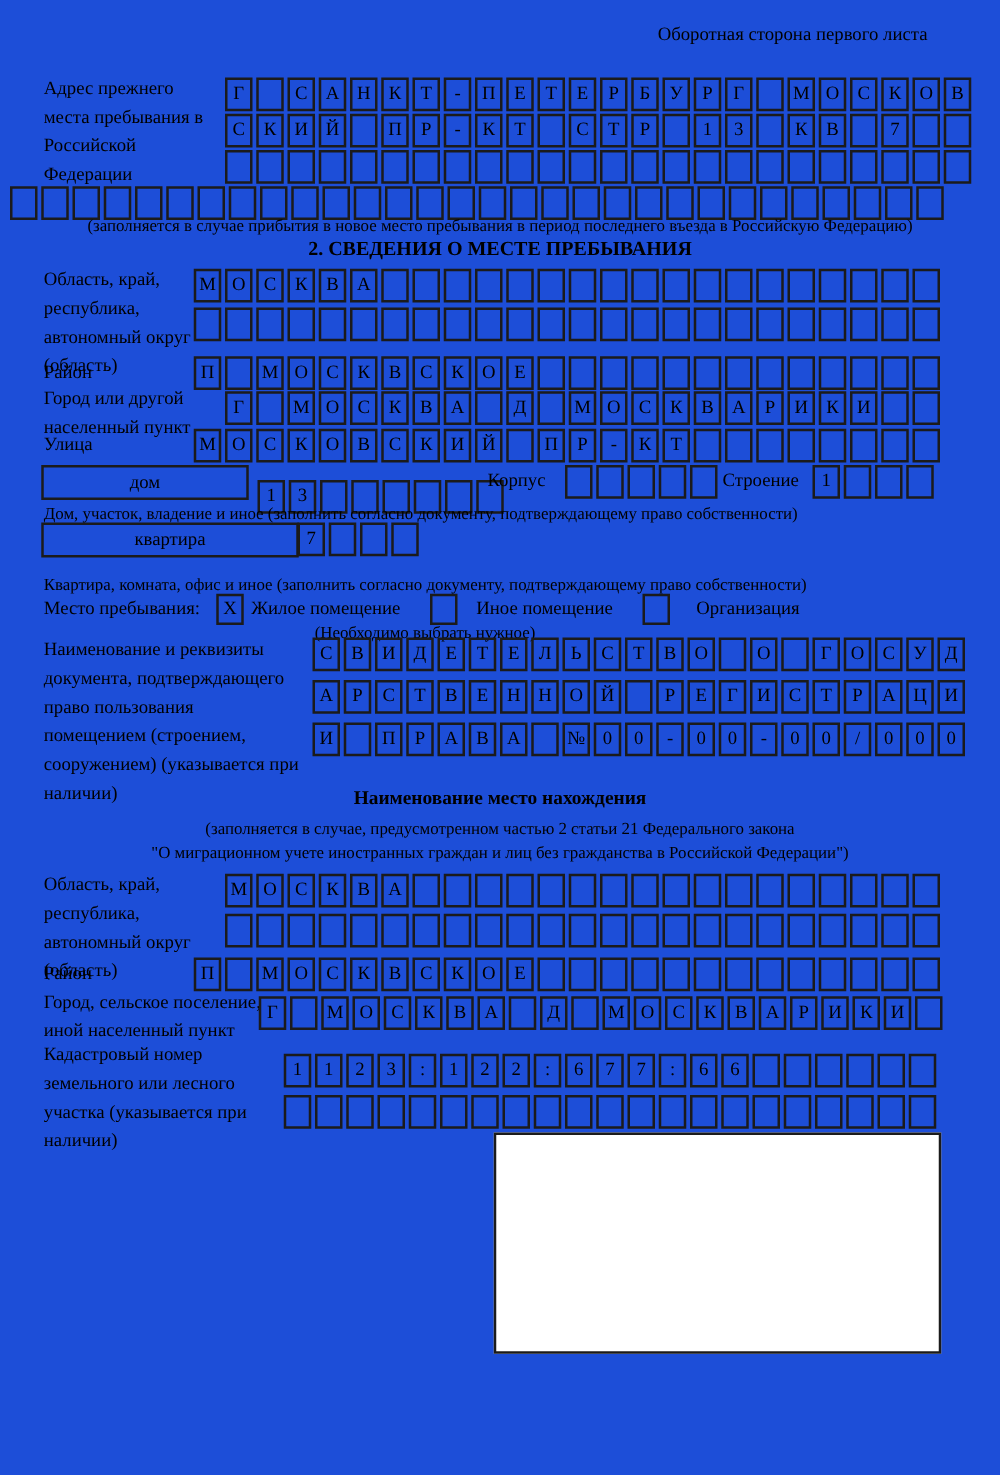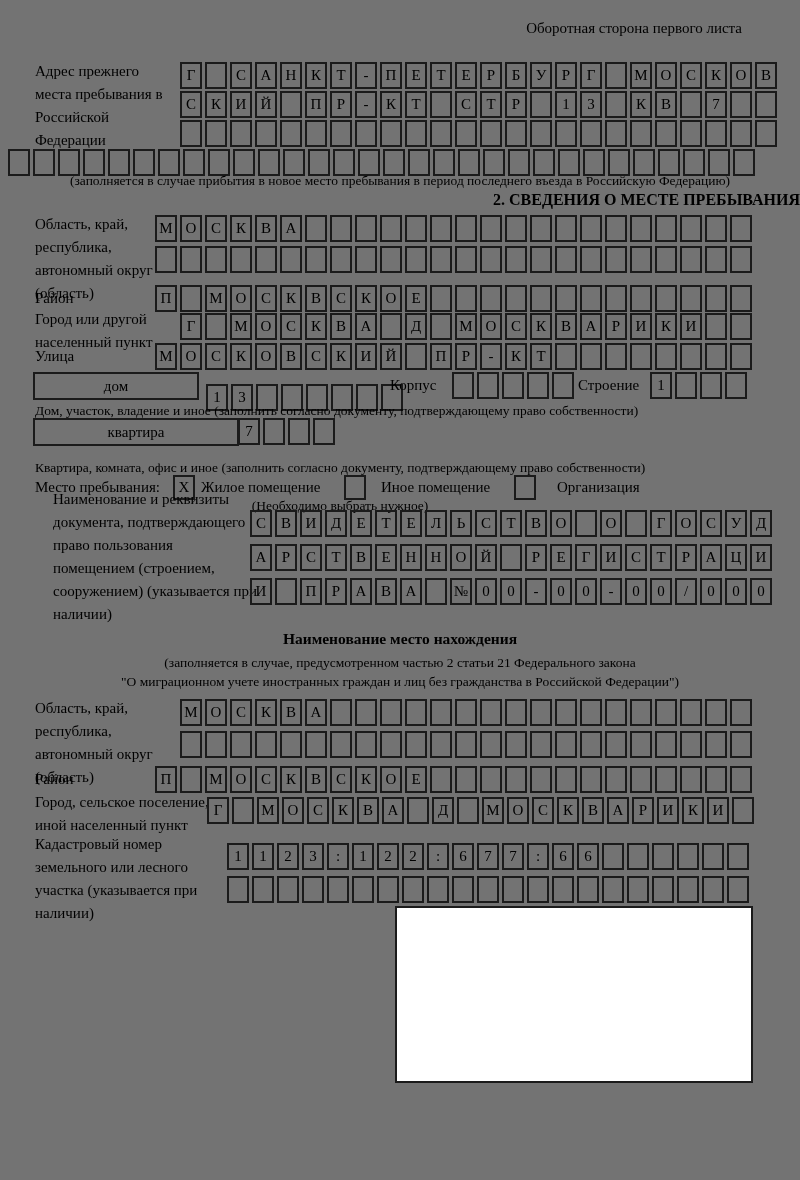--- a/index.html
+++ b/index.html
@@ -1,17 +1,17 @@
 <!DOCTYPE html>
 <html><head>
 <meta charset="utf-8">
 <style>
   html,body{margin:0;padding:0;background:#ffffff;}
   body{width:800px;height:1180px;font-family:"Liberation Serif","DejaVu Serif",serif;color:#000;}
-  #page{position:relative;width:800px;height:1180px;background:#737373;overflow:hidden;}
+  #page{position:relative;width:800px;height:1180px;background:#1d4ed8;overflow:hidden;}
   .hnote{position:absolute;top:20px;right:58px;font-size:15px;}
   .lbl{position:absolute;font-size:15px;line-height:23px;}
   .cap{position:absolute;font-size:13.5px;line-height:17px;}
   .center{left:0;width:800px;text-align:center;}
   .ttl{position:absolute;left:0;width:800px;text-align:center;font-weight:bold;font-size:16px;}
   .row{position:absolute;white-space:nowrap;height:27px;}
   .cell{display:inline-block;box-sizing:border-box;width:22px;height:27px;border:2px solid #1b1b1b;
         margin-right:3px;text-align:center;font-size:15px;line-height:22px;vertical-align:top;}
   .fbox{position:absolute;box-sizing:border-box;height:28px;border:2px solid #1b1b1b;
         text-align:center;font-size:15px;line-height:24px;}
@@ -27,21 +27,21 @@
 
   <div class="hnote">Оборотная сторона первого листа</div>
 
   <div class="lbl" style="left:35px;top:60px;width:140px;">Адрес прежнего места пребывания в Российской Федерации</div>
   <div class="row" style="left:180px;top:62px;"><span class="cell">Г</span><span class="cell"></span><span class="cell">С</span><span class="cell">А</span><span class="cell">Н</span><span class="cell">К</span><span class="cell">Т</span><span class="cell">-</span><span class="cell">П</span><span class="cell">Е</span><span class="cell">Т</span><span class="cell">Е</span><span class="cell">Р</span><span class="cell">Б</span><span class="cell">У</span><span class="cell">Р</span><span class="cell">Г</span><span class="cell"></span><span class="cell">М</span><span class="cell">О</span><span class="cell">С</span><span class="cell">К</span><span class="cell">О</span><span class="cell">В</span></div>
   <div class="row" style="left:180px;top:91px;"><span class="cell">С</span><span class="cell">К</span><span class="cell">И</span><span class="cell">Й</span><span class="cell"></span><span class="cell">П</span><span class="cell">Р</span><span class="cell">-</span><span class="cell">К</span><span class="cell">Т</span><span class="cell"></span><span class="cell">С</span><span class="cell">Т</span><span class="cell">Р</span><span class="cell"></span><span class="cell">1</span><span class="cell">3</span><span class="cell"></span><span class="cell">К</span><span class="cell">В</span><span class="cell"></span><span class="cell">7</span><span class="cell"></span><span class="cell"></span></div>
   <div class="row" style="left:180px;top:120px;"><span class="cell"></span><span class="cell"></span><span class="cell"></span><span class="cell"></span><span class="cell"></span><span class="cell"></span><span class="cell"></span><span class="cell"></span><span class="cell"></span><span class="cell"></span><span class="cell"></span><span class="cell"></span><span class="cell"></span><span class="cell"></span><span class="cell"></span><span class="cell"></span><span class="cell"></span><span class="cell"></span><span class="cell"></span><span class="cell"></span><span class="cell"></span><span class="cell"></span><span class="cell"></span><span class="cell"></span></div>
   <div class="row" style="left:8px;top:149px;"><span class="cell"></span><span class="cell"></span><span class="cell"></span><span class="cell"></span><span class="cell"></span><span class="cell"></span><span class="cell"></span><span class="cell"></span><span class="cell"></span><span class="cell"></span><span class="cell"></span><span class="cell"></span><span class="cell"></span><span class="cell"></span><span class="cell"></span><span class="cell"></span><span class="cell"></span><span class="cell"></span><span class="cell"></span><span class="cell"></span><span class="cell"></span><span class="cell"></span><span class="cell"></span><span class="cell"></span><span class="cell"></span><span class="cell"></span><span class="cell"></span><span class="cell"></span><span class="cell"></span><span class="cell"></span></div>
   <div class="cap center" style="top:172px;">(заполняется в случае прибытия в новое место пребывания в период последнего въезда в Российскую Федерацию)</div>
 
-  <div class="ttl" style="top:191px;text-align:right;">2. СВЕДЕНИЯ О МЕСТЕ ПРЕБЫВАНИЯ</div>
+  <div class="ttl" style="top:191px;">2. СВЕДЕНИЯ О МЕСТЕ ПРЕБЫВАНИЯ</div>
 
   <div class="lbl" style="left:35px;top:213px;width:125px;">Область, край, республика, автономный округ (область)</div>
   <div class="row" style="left:155px;top:215px;"><span class="cell">М</span><span class="cell">О</span><span class="cell">С</span><span class="cell">К</span><span class="cell">В</span><span class="cell">А</span><span class="cell"></span><span class="cell"></span><span class="cell"></span><span class="cell"></span><span class="cell"></span><span class="cell"></span><span class="cell"></span><span class="cell"></span><span class="cell"></span><span class="cell"></span><span class="cell"></span><span class="cell"></span><span class="cell"></span><span class="cell"></span><span class="cell"></span><span class="cell"></span><span class="cell"></span><span class="cell"></span></div>
   <div class="row" style="left:155px;top:246px;"><span class="cell"></span><span class="cell"></span><span class="cell"></span><span class="cell"></span><span class="cell"></span><span class="cell"></span><span class="cell"></span><span class="cell"></span><span class="cell"></span><span class="cell"></span><span class="cell"></span><span class="cell"></span><span class="cell"></span><span class="cell"></span><span class="cell"></span><span class="cell"></span><span class="cell"></span><span class="cell"></span><span class="cell"></span><span class="cell"></span><span class="cell"></span><span class="cell"></span><span class="cell"></span><span class="cell"></span></div>
 
   <div class="lbl" style="left:35px;top:287px;">Район</div>
   <div class="row" style="left:155px;top:285px;"><span class="cell">П</span><span class="cell"></span><span class="cell">М</span><span class="cell">О</span><span class="cell">С</span><span class="cell">К</span><span class="cell">В</span><span class="cell">С</span><span class="cell">К</span><span class="cell">О</span><span class="cell">Е</span><span class="cell"></span><span class="cell"></span><span class="cell"></span><span class="cell"></span><span class="cell"></span><span class="cell"></span><span class="cell"></span><span class="cell"></span><span class="cell"></span><span class="cell"></span><span class="cell"></span><span class="cell"></span><span class="cell"></span></div>
 
   <div class="lbl" style="left:35px;top:308px;width:140px;">Город или другой населенный пункт</div>
   <div class="row" style="left:180px;top:313px;"><span class="cell">Г</span><span class="cell"></span><span class="cell">М</span><span class="cell">О</span><span class="cell">С</span><span class="cell">К</span><span class="cell">В</span><span class="cell">А</span><span class="cell"></span><span class="cell">Д</span><span class="cell"></span><span class="cell">М</span><span class="cell">О</span><span class="cell">С</span><span class="cell">К</span><span class="cell">В</span><span class="cell">А</span><span class="cell">Р</span><span class="cell">И</span><span class="cell">К</span><span class="cell">И</span><span class="cell"></span><span class="cell"></span></div>
@@ -63,21 +63,21 @@
 
   <div class="lbl" style="left:35px;top:476px;">Место пребывания:</div>
   <span class="chk" style="left:173px;top:475px;">X</span>
   <div class="lbl" style="left:201px;top:476px;">Жилое помещение</div>
   <span class="chk" style="left:344px;top:475px;"></span>
   <div class="lbl" style="left:381px;top:476px;">Иное помещение</div>
   <span class="chk" style="left:514px;top:475px;"></span>
   <div class="lbl" style="left:557px;top:476px;">Организация</div>
   <div class="cap note-c" style="left:170px;top:497px;width:340px;">(Необходимо выбрать нужное)</div>
 
-  <div class="lbl" style="left:35px;top:488px;width:205px;margin-left:18px;">Наименование и реквизиты документа, подтверждающего право пользования помещением (строением, сооружением) (указывается при наличии)</div>
+  <div class="lbl" style="left:35px;top:509px;width:205px;">Наименование и реквизиты документа, подтверждающего право пользования помещением (строением, сооружением) (указывается при наличии)</div>
   <div class="row" style="left:250px;top:510px;"><span class="cell">С</span><span class="cell">В</span><span class="cell">И</span><span class="cell">Д</span><span class="cell">Е</span><span class="cell">Т</span><span class="cell">Е</span><span class="cell">Л</span><span class="cell">Ь</span><span class="cell">С</span><span class="cell">Т</span><span class="cell">В</span><span class="cell">О</span><span class="cell"></span><span class="cell">О</span><span class="cell"></span><span class="cell">Г</span><span class="cell">О</span><span class="cell">С</span><span class="cell">У</span><span class="cell">Д</span></div>
   <div class="row" style="left:250px;top:544px;"><span class="cell">А</span><span class="cell">Р</span><span class="cell">С</span><span class="cell">Т</span><span class="cell">В</span><span class="cell">Е</span><span class="cell">Н</span><span class="cell">Н</span><span class="cell">О</span><span class="cell">Й</span><span class="cell"></span><span class="cell">Р</span><span class="cell">Е</span><span class="cell">Г</span><span class="cell">И</span><span class="cell">С</span><span class="cell">Т</span><span class="cell">Р</span><span class="cell">А</span><span class="cell">Ц</span><span class="cell">И</span></div>
   <div class="row" style="left:250px;top:578px;"><span class="cell">И</span><span class="cell"></span><span class="cell">П</span><span class="cell">Р</span><span class="cell">А</span><span class="cell">В</span><span class="cell">А</span><span class="cell"></span><span class="cell">№</span><span class="cell">0</span><span class="cell">0</span><span class="cell">-</span><span class="cell">0</span><span class="cell">0</span><span class="cell">-</span><span class="cell">0</span><span class="cell">0</span><span class="cell">/</span><span class="cell">0</span><span class="cell">0</span><span class="cell">0</span></div>
 
   <div class="ttl" style="top:630px;font-size:15.5px;">Наименование место нахождения</div>
   <div class="cap center" style="top:654px;">(заполняется в случае, предусмотренном частью 2 статьи 21 Федерального закона</div>
   <div class="cap center" style="top:673px;">"О миграционном учете иностранных граждан и лиц без гражданства в Российской Федерации")</div>
 
   <div class="lbl" style="left:35px;top:697px;width:135px;">Область, край, республика, автономный округ (область)</div>
   <div class="row" style="left:180px;top:699px;"><span class="cell">М</span><span class="cell">О</span><span class="cell">С</span><span class="cell">К</span><span class="cell">В</span><span class="cell">А</span><span class="cell"></span><span class="cell"></span><span class="cell"></span><span class="cell"></span><span class="cell"></span><span class="cell"></span><span class="cell"></span><span class="cell"></span><span class="cell"></span><span class="cell"></span><span class="cell"></span><span class="cell"></span><span class="cell"></span><span class="cell"></span><span class="cell"></span><span class="cell"></span><span class="cell"></span></div>

